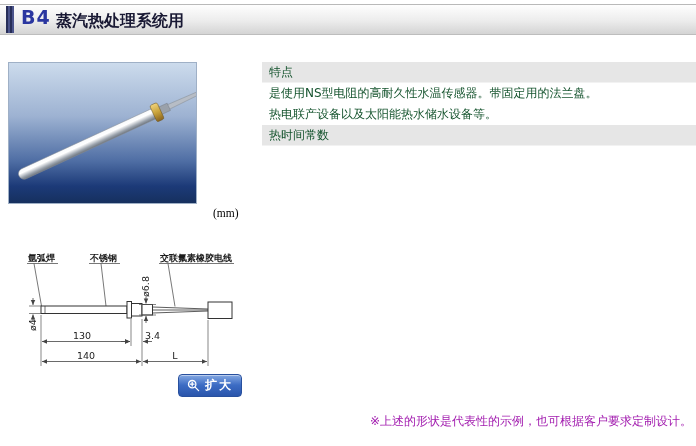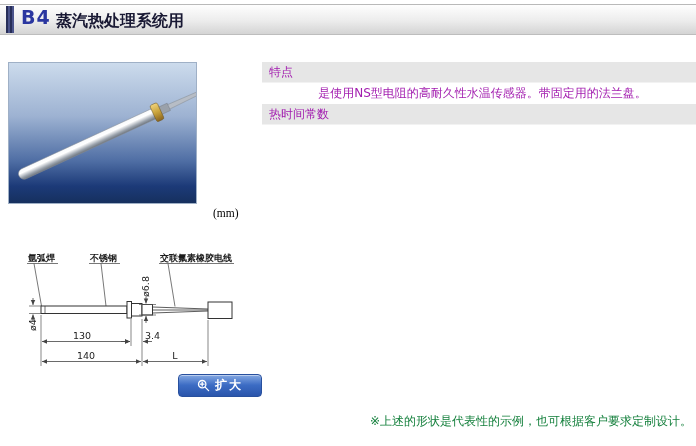--- a/index.html
+++ b/index.html
@@ -17,41 +17,41 @@
 
   
   .photo{position:absolute;left:8px;top:62px;width:187px;height:140px;overflow:hidden;
          border:1px solid #9fb0c6;
          background:linear-gradient(180deg,#ccdbec 0%,#9db2d2 38%,#4f6ea4 70%,#1c3a78 88%,#16305e 100%);}
   .photo svg{display:block;width:100%;height:100%;}
   .mm{position:absolute;left:213px;top:207px;font-size:11.5px;color:#000;font-family:Liberation Serif, serif;}
 
   
   .specs{position:absolute;left:262px;top:62px;width:434px;}
-  .srow{height:21px;line-height:21px;font-size:12px;color:#a21caf;padding-left:7px;
+  .srow{height:21px;line-height:21px;font-size:12px;color:#14532d;padding-left:7px;
         white-space:nowrap;overflow:hidden;}
   .srow.lab{background:#e6e6e6;border-bottom:1px solid #f2f2f2;height:20px;line-height:20px;}
-  .srow.val{background:#fff;text-align:center;}
+  .srow.val{background:#fff;}
 
   
   .diagram{position:absolute;left:8px;top:240px;width:250px;height:135px;}
   .diagram text{fill:#1c1c1c;}
   .lblTxt{font-size:9px;font-weight:bold;}
   .dimTxt{font-size:9.5px;}
 
   
-  .btn{position:absolute;left:178px;top:374px;width:84px;height:23px;box-sizing:border-box;
+  .btn{position:absolute;left:178px;top:374px;width:64px;height:23px;box-sizing:border-box;
        display:flex;align-items:center;justify-content:center;gap:5px;cursor:pointer;
        border:1px solid #28509e;border-radius:4px;
        background:linear-gradient(#84a8e2,#3c6cc4 48%,#2a55ab);
        box-shadow:inset 0 1px 0 rgba(255,255,255,.45);}
   .btn span{color:#fff;font-size:12px;font-weight:bold;letter-spacing:2px;}
 
   
-  .note{position:absolute;right:4px;top:413px;font-size:12px;color:#15803d;white-space:nowrap;}
+  .note{position:absolute;right:4px;top:413px;font-size:12px;color:#a21caf;white-space:nowrap;}
 </style>
 </head>
 <body>
 
 <div class="page">
 
   <div class="header">
     <span class="accent"></span>
     <span class="code">B4</span>
     <span class="htitle">蒸汽热处理系统用</span>
@@ -78,20 +78,21 @@
         <rect x="0" y="-5.5" width="152" height="11" rx="5.5" fill="url(#metalG)" stroke="#868c94" stroke-width="0.5"></rect>
         <rect x="148" y="-9" width="8" height="18" rx="2" fill="url(#brassG)" stroke="#6b521d" stroke-width="0.5"></rect>
       </g>
     </svg>
   </div>
   <div class="mm">(mm)</div>
 
   <div class="specs">
     <div class="srow lab">特点</div>
     <div class="srow val">是使用NS型电阻的高耐久性水温传感器。带固定用的法兰盘。</div>
+    <div class="srow val">热电联产设备以及太阳能热水储水设备等。</div>
     <div class="srow lab">热时间常数</div>
   </div>
 
   <svg class="diagram" viewBox="0 0 250 135">
     <defs>
       <marker id="arr" viewBox="0 0 10 10" refX="9" refY="5" markerWidth="7" markerHeight="7" orient="auto-start-reverse">
         <path d="M0,1 L9,5 L0,9 z" fill="#444"></path>
       </marker>
     </defs>
 

